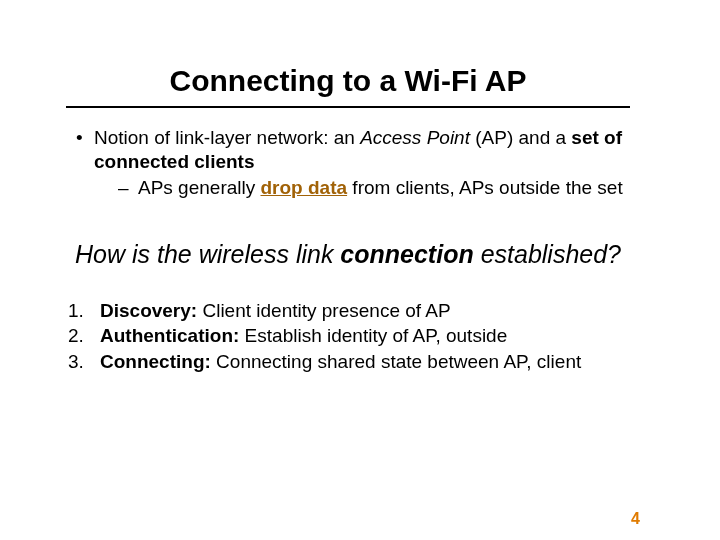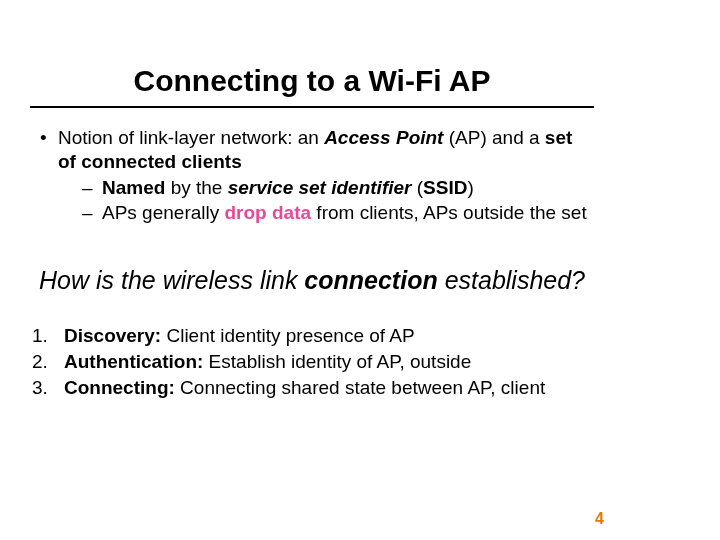--- a/index.html
+++ b/index.html
@@ -10,20 +10,21 @@
     background: #ffffff;
     font-family: Arial, Helvetica, sans-serif;
     color: #000;
     overflow: hidden;
   }
   .slide {
     position: relative;
     width: 624px;
     height: 540px;
     box-sizing: border-box;
+    margin-left: 36px;
   }
   .title {
     text-align: center;
     font-size: 30px;
     font-weight: bold;
     padding-top: 64px;
     padding-bottom: 8px;
   }
   .rule {
     margin: 0 30px 18px 30px;
@@ -86,22 +87,22 @@
     padding-left: 34px;
     margin-bottom: 2px;
   }
   ol.steps > li::before {
     content: counter(step) ".";
     position: absolute;
     left: 2px;
     top: 0;
   }
   .b { font-weight: bold; }
-  .bi { font-weight: bold; font-style: italic; }
-  .hl { font-weight: bold; color: #ec4899; }
+  .bi { font-weight: normal; font-style: italic; }
+  .hl { font-weight: bold; color: #a16207; text-decoration: underline; }
   .pagenum {
     position: absolute;
     right: 20px;
     bottom: 12px;
     font-weight: bold;
     color: #e07b00;
     font-size: 16px;
   }
 </style>
 </head>
@@ -111,23 +112,20 @@
 
   <div class="title">Connecting to a Wi-Fi AP</div>
   <hr class="rule">
 
   <div class="content">
 
     <ul class="bullets">
       <li>
         <span>Notion of link-layer network: an </span><span class="bi">Access Point</span><span> (AP) and a </span><span class="b">set of connected clients</span>
         <ul class="sub">
-          <li>
-            <span class="b">Named</span><span> by the </span><span class="bi">service set identifier</span><span> (</span><span class="b">SSID</span><span>)</span>
-          </li>
           <li>
             <span>APs generally </span><span class="hl">drop data</span><span> from clients, APs outside the set</span>
           </li>
         </ul>
       </li>
     </ul>
 
     <div class="question">
       <span>How is the wireless link </span><span class="b" style="font-style:italic">connection</span><span> established?</span>
     </div>

